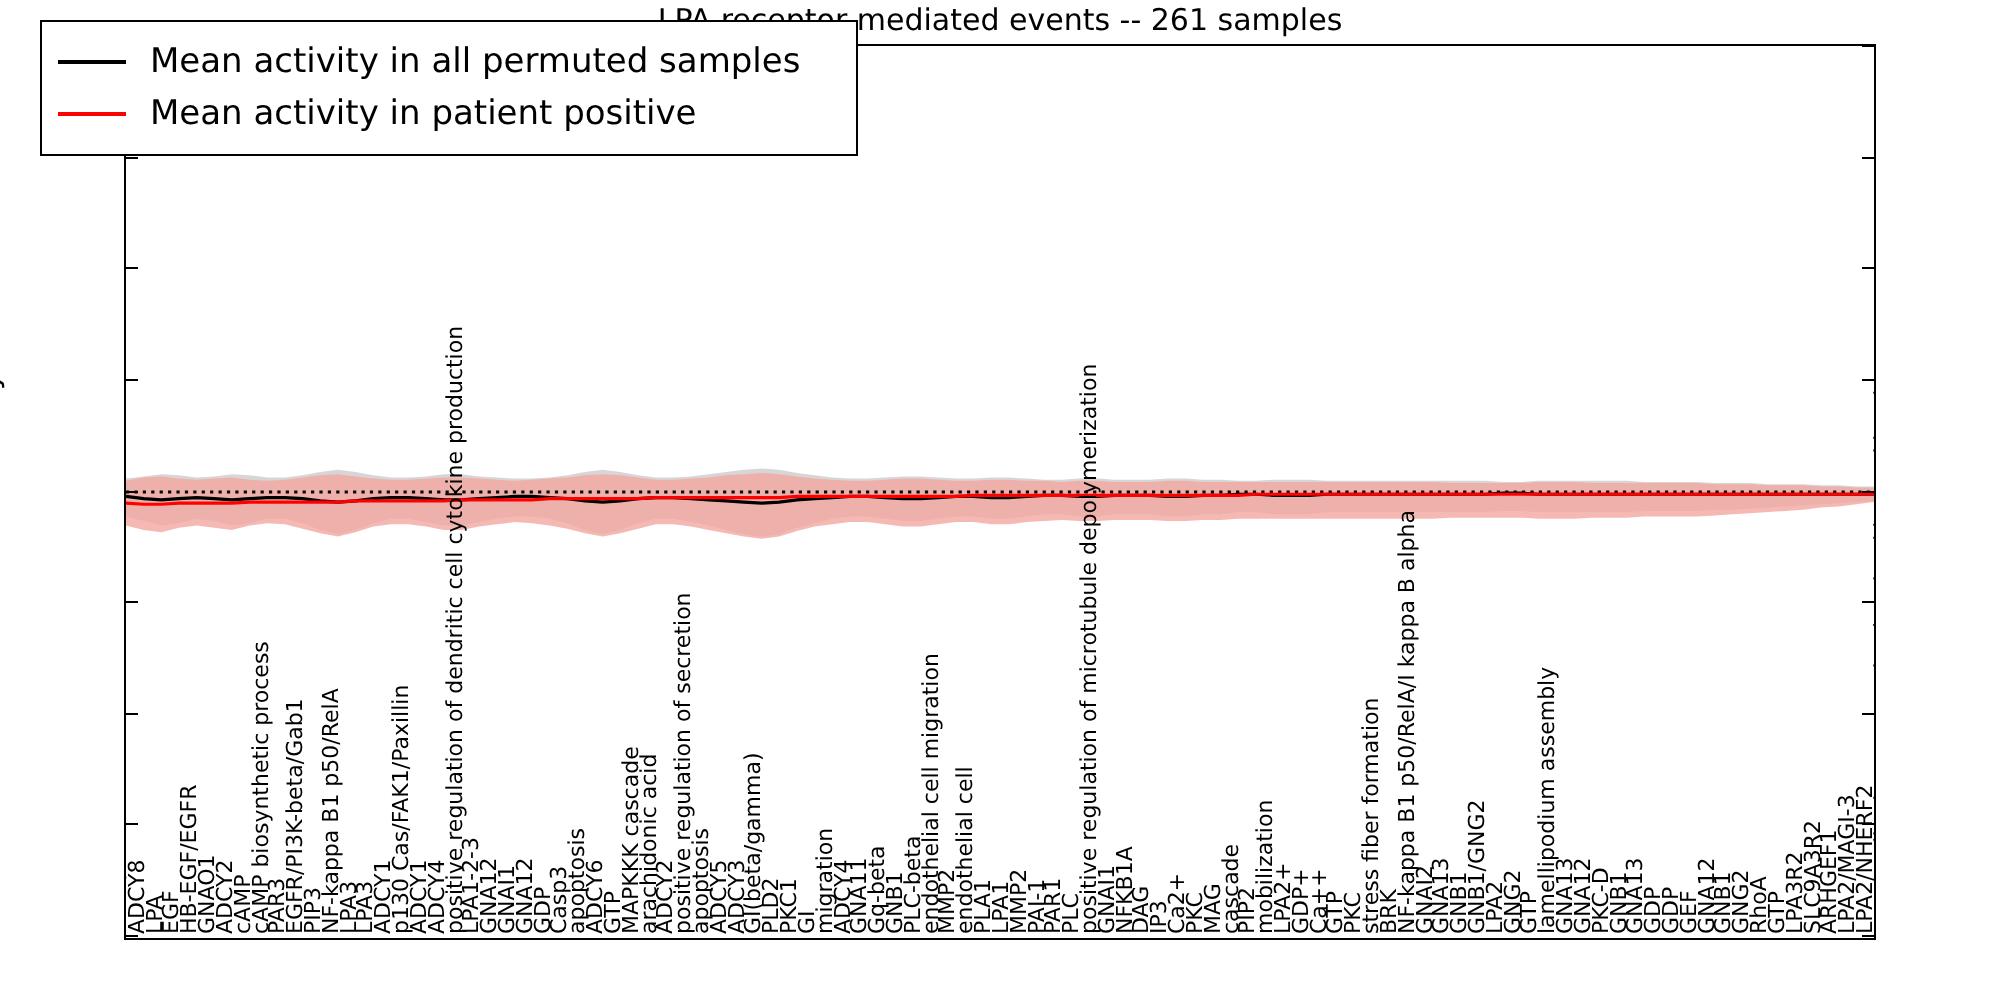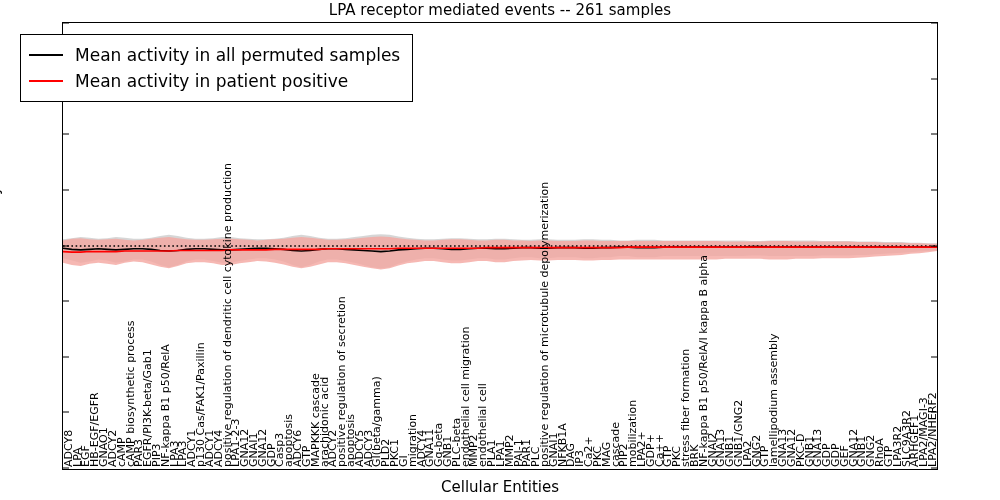--- a/index.html
+++ b/index.html
@@ -36,21 +36,21 @@
   }
   #xlabel{
     position:absolute;left:62px;width:876px;top:478px;
     text-align:center;font-size:15px;
   }
 
   
   #legend{
     position:absolute;left:20px;top:10px;
     border:1.5px solid #000;background:#fff;
-    padding:7px 12px 7px 8px;z-index:40;margin-top:24px;
+    padding:7px 28px 7px 8px;z-index:40;
   }
   .legend-row{display:flex;align-items:center;height:26px;}
   .legend-swatch{
     width:34px;height:0;border-top:2px solid #000;margin-right:12px;flex:none;
   }
   .legend-swatch.red{border-top-color:#ff0000;}
   .legend-label{font-size:17px;line-height:17px;white-space:nowrap;}
 
   
   #bands{position:absolute;inset:0;}
@@ -67,21 +67,20 @@
   }
 </style>
 </head>
 <body>
 
 <div id="figure">
 
   <div id="chart-title">LPA receptor mediated events -- 261 samples</div>
 
   <div id="ylabel">Inferred Activity</div>
-  <div id="xlabel">Cellular Entities</div>
 
   <div id="plot-area">
     <div id="plot-inner">
       <div id="bands">
           <svg viewBox="0 0 873 445" preserveAspectRatio="none">
             <path d="M0,215.825L8.818181818181818,214.7125L17.636363636363637,213.6L26.454545454545457,214.15625L35.27272727272727,215.26875L44.09090909090909,214.7125L52.909090909090914,213.6L61.72727272727273,214.15625L70.54545454545455,215.26875L79.36363636363636,215.26875L88.18181818181819,214.15625L97,212.48749999999998L105.81818181818183,211.375L114.63636363636365,212.48749999999998L123.45454545454545,214.15625L132.27272727272728,215.26875L141.0909090909091,215.26875L149.9090909090909,214.7125L158.72727272727272,213.6L167.54545454545453,213.6L176.36363636363637,214.7125L185.1818181818182,215.26875L194,215.825L202.8181818181818,215.825L211.63636363636365,215.26875L220.45454545454547,214.15625L229.2727272727273,212.48749999999998L238.09090909090907,211.375L246.9090909090909,212.48749999999998L255.72727272727272,214.15625L264.54545454545456,215.26875L273.3636363636364,215.26875L282.1818181818182,214.7125L291,213.6L299.8181818181818,212.48749999999998L308.6363636363636,211.375L317.45454545454544,210.81875L326.2727272727273,211.375L335.09090909090907,213.04375000000002L343.9090909090909,214.15625L352.72727272727275,215.26875L361.54545454545456,215.825L370.3636363636364,215.825L379.1818181818182,215.26875L388,214.7125L396.8181818181818,214.7125L405.6363636363636,215.26875L414.45454545454544,215.825L423.2727272727273,215.825L432.0909090909091,215.26875L440.90909090909093,215.26875L449.7272727272727,215.825L458.5454545454546,216.38125L467.3636363636364,216.38125L476.18181818181813,215.825L485,215.825L493.8181818181818,216.38125L502.6363636363637,216.38125L511.45454545454544,216.38125L520.2727272727273,215.825L529.0909090909091,215.825L537.9090909090909,216.38125L546.7272727272727,216.38125L555.5454545454545,216.9375L564.3636363636364,216.9375L573.1818181818182,216.38125L582,216.38125L590.8181818181819,216.38125L599.6363636363636,216.9375L608.4545454545455,216.9375L617.2727272727273,216.9375L626.090909090909,216.9375L634.9090909090909,216.9375L643.7272727272727,216.9375L652.5454545454546,216.9375L661.3636363636364,216.9375L670.1818181818181,216.9375L679,216.9375L687.8181818181818,217.49375L696.6363636363636,217.49375L705.4545454545455,216.9375L714.2727272727274,216.9375L723.0909090909091,216.9375L731.9090909090909,216.9375L740.7272727272727,216.9375L749.5454545454545,216.9375L758.3636363636364,217.49375L767.1818181818181,217.49375L776,217.49375L784.8181818181819,217.49375L793.6363636363636,218.04999999999998L802.4545454545455,218.04999999999998L811.2727272727273,218.04999999999998L820.0909090909091,218.60625000000002L828.9090909090909,218.60625000000002L837.7272727272727,218.60625000000002L846.5454545454546,219.1625L855.3636363636364,219.1625L864.1818181818182,219.71875L873,219.71875L873,226.95000000000002L864.1818181818182,227.50625L855.3636363636364,228.06249999999997L846.5454545454546,228.61875L837.7272727272727,229.175L828.9090909090909,229.73125L820.0909090909091,230.2875L811.2727272727273,230.84375000000003L802.4545454545455,231.4L793.6363636363636,231.4L784.8181818181819,231.95624999999998L776,231.95624999999998L767.1818181818181,231.95624999999998L758.3636363636364,231.95624999999998L749.5454545454545,232.5125L740.7272727272727,232.5125L731.9090909090909,232.5125L723.0909090909091,232.5125L714.2727272727274,232.5125L705.4545454545455,232.5125L696.6363636363636,231.95624999999998L687.8181818181818,231.95624999999998L679,232.5125L670.1818181818181,232.5125L661.3636363636364,232.5125L652.5454545454546,232.5125L643.7272727272727,232.5125L634.9090909090909,232.5125L626.090909090909,232.5125L617.2727272727273,232.5125L608.4545454545455,232.5125L599.6363636363636,232.5125L590.8181818181819,233.625L582,233.625L573.1818181818182,233.625L564.3636363636364,232.5125L555.5454545454545,232.5125L546.7272727272727,233.625L537.9090909090909,233.625L529.0909090909091,234.73749999999998L520.2727272727273,234.73749999999998L511.45454545454544,233.625L502.6363636363637,233.625L493.8181818181818,233.625L485,234.73749999999998L476.18181818181813,234.73749999999998L467.3636363636364,233.625L458.5454545454546,233.625L449.7272727272727,234.73749999999998L440.90909090909093,235.85000000000002L432.0909090909091,235.85000000000002L423.2727272727273,234.73749999999998L414.45454545454544,234.73749999999998L405.6363636363636,235.85000000000002L396.8181818181818,236.96249999999998L388,236.96249999999998L379.1818181818182,235.85000000000002L370.3636363636364,234.73749999999998L361.54545454545456,234.73749999999998L352.72727272727275,235.85000000000002L343.9090909090909,238.07500000000002L335.09090909090907,240.3L326.2727272727273,243.6375L317.45454545454544,244.75000000000003L308.6363636363636,243.6375L299.8181818181818,241.4125L291,239.1875L282.1818181818182,237.51874999999998L273.3636363636364,235.85000000000002L264.54545454545456,235.85000000000002L255.72727272727272,238.07500000000002L246.9090909090909,241.4125L238.09090909090907,243.6375L229.2727272727273,241.4125L220.45454545454547,238.07500000000002L211.63636363636365,235.85000000000002L202.8181818181818,234.73749999999998L194,234.73749999999998L185.1818181818182,235.85000000000002L176.36363636363637,237.51874999999998L167.54545454545453,239.1875L158.72727272727272,239.1875L149.9090909090909,237.51874999999998L141.0909090909091,235.85000000000002L132.27272727272728,235.85000000000002L123.45454545454545,238.07500000000002L114.63636363636365,241.4125L105.81818181818183,243.6375L97,241.4125L88.18181818181819,238.07500000000002L79.36363636363636,235.85000000000002L70.54545454545455,235.85000000000002L61.72727272727273,238.07500000000002L52.909090909090914,239.1875L44.09090909090909,236.96249999999998L35.27272727272727,235.85000000000002L26.454545454545457,238.07500000000002L17.636363636363637,239.1875L8.818181818181818,236.96249999999998L0,234.73749999999998Z" fill="#d4d4d4" fill-opacity="0.95" stroke="none"></path>
             <path d="M0,216.9375L8.818181818181818,215.26875L17.636363636363637,214.7125L26.454545454545457,215.825L35.27272727272727,216.38125L44.09090909090909,215.825L52.909090909090914,215.26875L61.72727272727273,216.38125L70.54545454545455,216.9375L79.36363636363636,216.38125L88.18181818181819,215.26875L97,214.15625L105.81818181818183,213.6L114.63636363636365,214.7125L123.45454545454545,215.825L132.27272727272728,216.38125L141.0909090909091,216.38125L149.9090909090909,215.825L158.72727272727272,215.26875L167.54545454545453,215.26875L176.36363636363637,215.825L185.1818181818182,216.38125L194,216.9375L202.8181818181818,216.38125L211.63636363636365,215.825L220.45454545454547,215.26875L229.2727272727273,214.15625L238.09090909090907,213.6L246.9090909090909,214.15625L255.72727272727272,215.26875L264.54545454545456,216.38125L273.3636363636364,216.38125L282.1818181818182,215.825L291,215.26875L299.8181818181818,214.15625L308.6363636363636,213.6L317.45454545454544,213.04375000000002L326.2727272727273,213.6L335.09090909090907,214.7125L343.9090909090909,215.825L352.72727272727275,216.38125L361.54545454545456,216.9375L370.3636363636364,216.9375L379.1818181818182,216.38125L388,215.825L396.8181818181818,215.825L405.6363636363636,216.38125L414.45454545454544,216.9375L423.2727272727273,216.9375L432.0909090909091,216.38125L440.90909090909093,216.38125L449.7272727272727,216.9375L458.5454545454546,216.9375L467.3636363636364,217.49375L476.18181818181813,216.9375L485,216.9375L493.8181818181818,217.49375L502.6363636363637,217.49375L511.45454545454544,217.49375L520.2727272727273,216.9375L529.0909090909091,216.9375L537.9090909090909,217.49375L546.7272727272727,217.49375L555.5454545454545,217.49375L564.3636363636364,217.49375L573.1818181818182,217.49375L582,217.49375L590.8181818181819,217.49375L599.6363636363636,217.49375L608.4545454545455,217.49375L617.2727272727273,217.49375L626.090909090909,217.49375L634.9090909090909,217.49375L643.7272727272727,217.49375L652.5454545454546,217.49375L661.3636363636364,218.04999999999998L670.1818181818181,218.04999999999998L679,218.04999999999998L687.8181818181818,218.04999999999998L696.6363636363636,218.04999999999998L705.4545454545455,217.49375L714.2727272727274,217.49375L723.0909090909091,217.49375L731.9090909090909,218.04999999999998L740.7272727272727,218.04999999999998L749.5454545454545,218.04999999999998L758.3636363636364,218.04999999999998L767.1818181818181,218.04999999999998L776,218.04999999999998L784.8181818181819,218.04999999999998L793.6363636363636,218.60625000000002L802.4545454545455,218.60625000000002L811.2727272727273,218.60625000000002L820.0909090909091,219.1625L828.9090909090909,219.1625L837.7272727272727,219.1625L846.5454545454546,219.71875L855.3636363636364,219.71875L864.1818181818182,220.275L873,220.275L873,227.50625L864.1818181818182,228.61875L855.3636363636364,229.73125L846.5454545454546,230.2875L837.7272727272727,231.4L828.9090909090909,231.95624999999998L820.0909090909091,232.5125L811.2727272727273,233.06875000000002L802.4545454545455,233.625L793.6363636363636,234.18125L784.8181818181819,234.73749999999998L776,234.73749999999998L767.1818181818181,234.73749999999998L758.3636363636364,234.73749999999998L749.5454545454545,235.29375000000002L740.7272727272727,235.29375000000002L731.9090909090909,235.29375000000002L723.0909090909091,235.85000000000002L714.2727272727274,235.85000000000002L705.4545454545455,235.85000000000002L696.6363636363636,235.29375000000002L687.8181818181818,235.29375000000002L679,235.29375000000002L670.1818181818181,235.29375000000002L661.3636363636364,235.29375000000002L652.5454545454546,235.85000000000002L643.7272727272727,235.85000000000002L634.9090909090909,235.85000000000002L626.090909090909,235.85000000000002L617.2727272727273,235.85000000000002L608.4545454545455,235.85000000000002L599.6363636363636,235.85000000000002L590.8181818181819,235.85000000000002L582,235.85000000000002L573.1818181818182,235.85000000000002L564.3636363636364,235.85000000000002L555.5454545454545,235.85000000000002L546.7272727272727,236.40625L537.9090909090909,236.40625L529.0909090909091,236.96249999999998L520.2727272727273,236.96249999999998L511.45454545454544,236.40625L502.6363636363637,236.40625L493.8181818181818,236.40625L485,236.96249999999998L476.18181818181813,236.96249999999998L467.3636363636364,236.40625L458.5454545454546,236.96249999999998L449.7272727272727,237.51874999999998L440.90909090909093,238.63125L432.0909090909091,238.63125L423.2727272727273,237.51874999999998L414.45454545454544,237.51874999999998L405.6363636363636,238.63125L396.8181818181818,239.74374999999998L388,239.74374999999998L379.1818181818182,238.63125L370.3636363636364,237.51874999999998L361.54545454545456,237.51874999999998L352.72727272727275,238.63125L343.9090909090909,239.74374999999998L335.09090909090907,241.96874999999997L326.2727272727273,244.75000000000003L317.45454545454544,245.86249999999998L308.6363636363636,244.75000000000003L299.8181818181818,243.08125L291,241.4125L282.1818181818182,239.74374999999998L273.3636363636364,238.63125L264.54545454545456,238.63125L255.72727272727272,240.85625000000002L246.9090909090909,243.08125L238.09090909090907,244.75000000000003L229.2727272727273,243.08125L220.45454545454547,240.85625000000002L211.63636363636365,239.1875L202.8181818181818,238.07500000000002L194,237.51874999999998L185.1818181818182,238.63125L176.36363636363637,239.74374999999998L167.54545454545453,241.4125L158.72727272727272,241.4125L149.9090909090909,239.74374999999998L141.0909090909091,238.63125L132.27272727272728,238.63125L123.45454545454545,239.74374999999998L114.63636363636365,242.525L105.81818181818183,244.75000000000003L97,243.08125L88.18181818181819,240.85625000000002L79.36363636363636,238.63125L70.54545454545455,238.07500000000002L61.72727272727273,239.1875L52.909090909090914,241.4125L44.09090909090909,240.3L35.27272727272727,239.1875L26.454545454545457,240.3L17.636363636363637,242.525L8.818181818181818,241.4125L0,239.1875Z" fill="#f4a6a0" fill-opacity="0.80" stroke="none"></path>
             <line x1="0" x2="873" y1="222.5" y2="222.5" stroke="#000000" stroke-width="1.4" stroke-dasharray="1.6,2.6"></line>
             <path d="M0,224.725L8.818181818181818,225.83749999999998L17.636363636363637,226.39375L26.454545454545457,225.83749999999998L35.27272727272727,225.28125L44.09090909090909,225.83749999999998L52.909090909090914,226.39375L61.72727272727273,225.83749999999998L70.54545454545455,225.28125L79.36363636363636,225.28125L88.18181818181819,225.83749999999998L97,226.95000000000002L105.81818181818183,227.50625L114.63636363636365,226.95000000000002L123.45454545454545,225.83749999999998L132.27272727272728,225.28125L141.0909090909091,225.28125L149.9090909090909,225.83749999999998L158.72727272727272,226.39375L167.54545454545453,226.39375L176.36363636363637,225.83749999999998L185.1818181818182,225.28125L194,224.725L202.8181818181818,224.725L211.63636363636365,225.28125L220.45454545454547,225.83749999999998L229.2727272727273,226.95000000000002L238.09090909090907,227.50625L246.9090909090909,226.95000000000002L255.72727272727272,225.83749999999998L264.54545454545456,225.28125L273.3636363636364,225.28125L282.1818181818182,225.83749999999998L291,226.39375L299.8181818181818,226.95000000000002L308.6363636363636,227.50625L317.45454545454544,228.06249999999997L326.2727272727273,227.50625L335.09090909090907,226.39375L343.9090909090909,225.83749999999998L352.72727272727275,225.28125L361.54545454545456,224.725L370.3636363636364,224.725L379.1818181818182,225.28125L388,225.83749999999998L396.8181818181818,225.83749999999998L405.6363636363636,225.28125L414.45454545454544,224.725L423.2727272727273,224.725L432.0909090909091,225.28125L440.90909090909093,225.28125L449.7272727272727,224.725L458.5454545454546,224.16875000000002L467.3636363636364,224.16875000000002L476.18181818181813,224.725L485,224.725L493.8181818181818,224.16875000000002L502.6363636363637,224.16875000000002L511.45454545454544,224.16875000000002L520.2727272727273,224.725L529.0909090909091,224.725L537.9090909090909,224.16875000000002L546.7272727272727,224.16875000000002L555.5454545454545,223.61249999999998L564.3636363636364,223.61249999999998L573.1818181818182,224.16875000000002L582,224.16875000000002L590.8181818181819,224.16875000000002L599.6363636363636,223.61249999999998L608.4545454545455,223.61249999999998L617.2727272727273,223.61249999999998L626.090909090909,223.61249999999998L634.9090909090909,223.61249999999998L643.7272727272727,223.61249999999998L652.5454545454546,223.61249999999998L661.3636363636364,223.61249999999998L670.1818181818181,223.61249999999998L679,223.61249999999998L687.8181818181818,223.05624999999998L696.6363636363636,223.05624999999998L705.4545454545455,223.61249999999998L714.2727272727274,223.61249999999998L723.0909090909091,223.61249999999998L731.9090909090909,223.61249999999998L740.7272727272727,223.61249999999998L749.5454545454545,223.61249999999998L758.3636363636364,223.61249999999998L767.1818181818181,223.61249999999998L776,223.61249999999998L784.8181818181819,223.61249999999998L793.6363636363636,223.61249999999998L802.4545454545455,223.61249999999998L811.2727272727273,223.61249999999998L820.0909090909091,223.61249999999998L828.9090909090909,223.61249999999998L837.7272727272727,223.61249999999998L846.5454545454546,223.61249999999998L855.3636363636364,223.61249999999998L864.1818181818182,223.61249999999998L873,223.61249999999998" fill="none" stroke="#000000" stroke-width="1.6" vector-effect="non-scaling-stroke"></path>
             <path d="M0,228.06249999999997L8.818181818181818,228.61875L17.636363636363637,228.61875L26.454545454545457,228.06249999999997L35.27272727272727,228.06249999999997L44.09090909090909,228.06249999999997L52.909090909090914,228.06249999999997L61.72727272727273,227.50625L70.54545454545455,227.50625L79.36363636363636,227.50625L88.18181818181819,227.50625L97,227.50625L105.81818181818183,227.50625L114.63636363636365,226.95000000000002L123.45454545454545,226.95000000000002L132.27272727272728,226.95000000000002L141.0909090909091,226.95000000000002L149.9090909090909,226.95000000000002L158.72727272727272,226.95000000000002L167.54545454545453,226.39375L176.36363636363637,226.39375L185.1818181818182,226.39375L194,226.39375L202.8181818181818,226.39375L211.63636363636365,225.83749999999998L220.45454545454547,225.83749999999998L229.2727272727273,225.83749999999998L238.09090909090907,225.83749999999998L246.9090909090909,225.83749999999998L255.72727272727272,225.83749999999998L264.54545454545456,225.28125L273.3636363636364,225.28125L282.1818181818182,225.28125L291,225.28125L299.8181818181818,225.28125L308.6363636363636,225.28125L317.45454545454544,225.28125L326.2727272727273,225.28125L335.09090909090907,224.725L343.9090909090909,224.725L352.72727272727275,224.725L361.54545454545456,224.725L370.3636363636364,224.725L379.1818181818182,224.725L388,224.725L396.8181818181818,224.725L405.6363636363636,224.725L414.45454545454544,224.725L423.2727272727273,224.16875000000002L432.0909090909091,224.16875000000002L440.90909090909093,224.16875000000002L449.7272727272727,224.16875000000002L458.5454545454546,224.16875000000002L467.3636363636364,224.16875000000002L476.18181818181813,224.16875000000002L485,224.16875000000002L493.8181818181818,224.16875000000002L502.6363636363637,224.16875000000002L511.45454545454544,224.16875000000002L520.2727272727273,224.16875000000002L529.0909090909091,224.16875000000002L537.9090909090909,224.16875000000002L546.7272727272727,224.16875000000002L555.5454545454545,224.16875000000002L564.3636363636364,223.61249999999998L573.1818181818182,223.61249999999998L582,223.61249999999998L590.8181818181819,223.61249999999998L599.6363636363636,223.61249999999998L608.4545454545455,223.61249999999998L617.2727272727273,223.61249999999998L626.090909090909,223.61249999999998L634.9090909090909,223.61249999999998L643.7272727272727,223.61249999999998L652.5454545454546,223.61249999999998L661.3636363636364,223.61249999999998L670.1818181818181,223.61249999999998L679,223.61249999999998L687.8181818181818,223.61249999999998L696.6363636363636,223.61249999999998L705.4545454545455,223.61249999999998L714.2727272727274,223.61249999999998L723.0909090909091,223.61249999999998L731.9090909090909,223.61249999999998L740.7272727272727,223.61249999999998L749.5454545454545,223.61249999999998L758.3636363636364,223.61249999999998L767.1818181818181,223.61249999999998L776,223.61249999999998L784.8181818181819,223.61249999999998L793.6363636363636,223.61249999999998L802.4545454545455,223.61249999999998L811.2727272727273,223.61249999999998L820.0909090909091,223.61249999999998L828.9090909090909,223.61249999999998L837.7272727272727,223.61249999999998L846.5454545454546,223.61249999999998L855.3636363636364,223.61249999999998L864.1818181818182,223.61249999999998L873,223.61249999999998" fill="none" stroke="#ff0000" stroke-width="1.6" vector-effect="non-scaling-stroke"></path>

